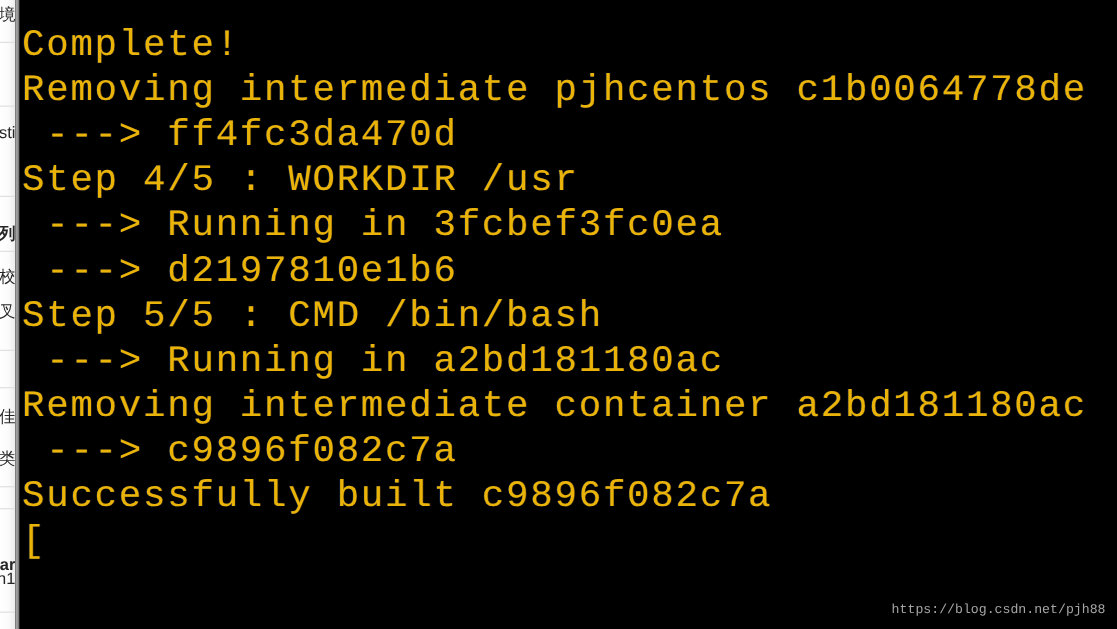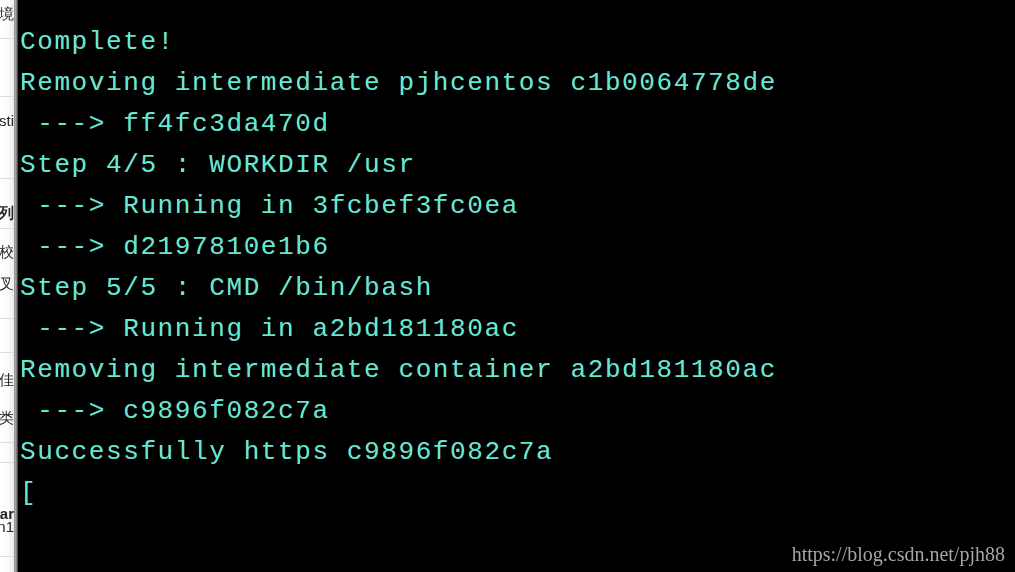--- a/index.html
+++ b/index.html
@@ -76,36 +76,36 @@
   #term-lines {
     position: absolute;
     left: 2px;
     top: 22px;
     width: 995px;
   }
   .term-line {
     height: 41px;
     line-height: 41px;
     white-space: pre;
-    color: #5eead4;
+    color: #eab308;
     font-family: "Liberation Mono", "DejaVu Sans Mono", monospace;
-    font-size: 26px;
+    font-size: 34px;
     letter-spacing: 1.6px;
     text-shadow: 0.6px 0 0 rgba(150, 95, 30, 0.45),
                 -0.6px 0 0 rgba(40, 90, 170, 0.35);
   }
 
   
   #watermark {
     position: absolute;
     right: 10px;
     bottom: 8px;
     color: #b4b4b4;
-    font-family: Liberation Serif, serif;
-    font-size: 20px;
+    font-family: Liberation Mono, monospace;
+    font-size: 12px;
     line-height: 20px;
     white-space: nowrap;
     opacity: 0.92;
   }
 </style>
 </head>
 <body>
 
 <div id="screen">
 
@@ -141,19 +141,19 @@
         <div class="term-line">Complete!</div>
         <div class="term-line">Removing intermediate pjhcentos c1b0064778de</div>
         <div class="term-line"> ---&gt; ff4fc3da470d</div>
         <div class="term-line">Step 4/5 : WORKDIR /usr</div>
         <div class="term-line"> ---&gt; Running in 3fcbef3fc0ea</div>
         <div class="term-line"> ---&gt; d2197810e1b6</div>
         <div class="term-line">Step 5/5 : CMD /bin/bash</div>
         <div class="term-line"> ---&gt; Running in a2bd181180ac</div>
         <div class="term-line">Removing intermediate container a2bd181180ac</div>
         <div class="term-line"> ---&gt; c9896f082c7a</div>
-        <div class="term-line">Successfully https c9896f082c7a</div>
+        <div class="term-line">Successfully built c9896f082c7a</div>
         <div class="term-line">[</div>
       </div>
     <div id="watermark">https://blog.csdn.net/pjh88</div>
   </div>
 
 </div>
 
 </body></html>

